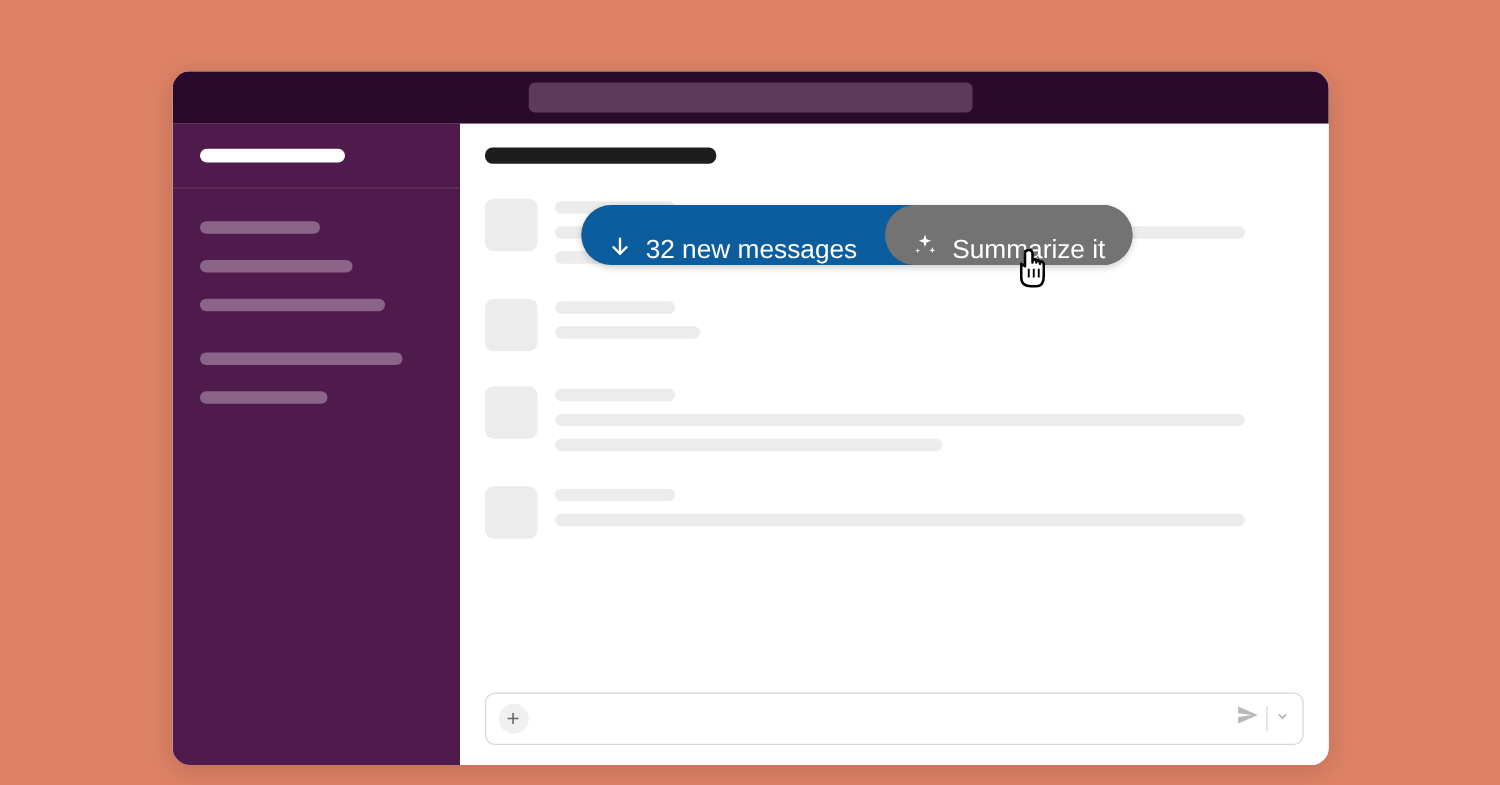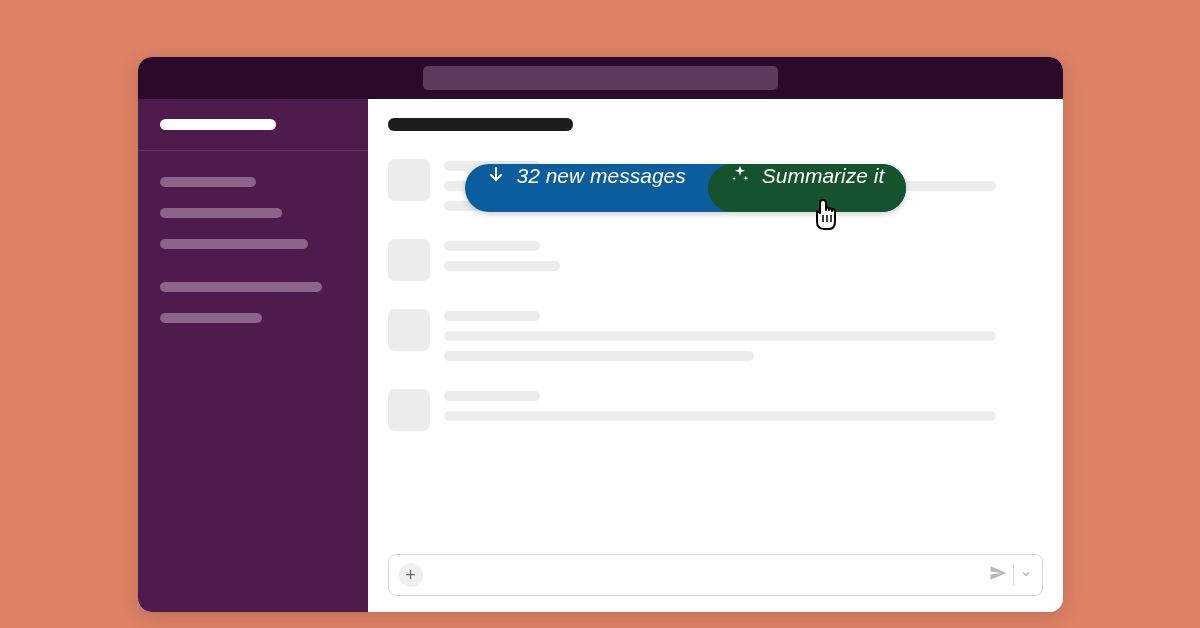--- a/index.html
+++ b/index.html
@@ -169,28 +169,27 @@
     background: #0b5d9e;
     border-radius: 999px;
     height: 48px;
     align-items: stretch;
     color: #fff;
     font-size: 21px;
     box-shadow: 0 2px 6px rgba(0,0,0,0.2);
   }
   .pill-seg {
     display: flex;
-    align-items: flex-start;
+    align-items: flex-end;
     gap: 12px;
     padding: 0 22px;
     white-space: nowrap;
-    font-style: italic;
   }
   .pill-seg.right {
-    background: #14532d;
+    background: #737373;
     border-radius: 999px;
   }
   .cursor {
     position: absolute;
     top: 100px;
     left: 443px;
     pointer-events: none;
   }
 </style>
 </head>

